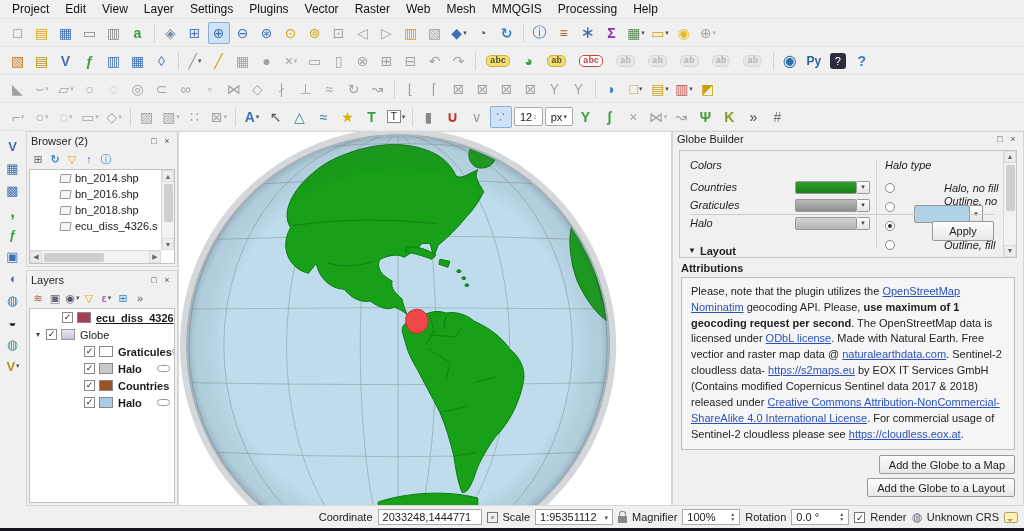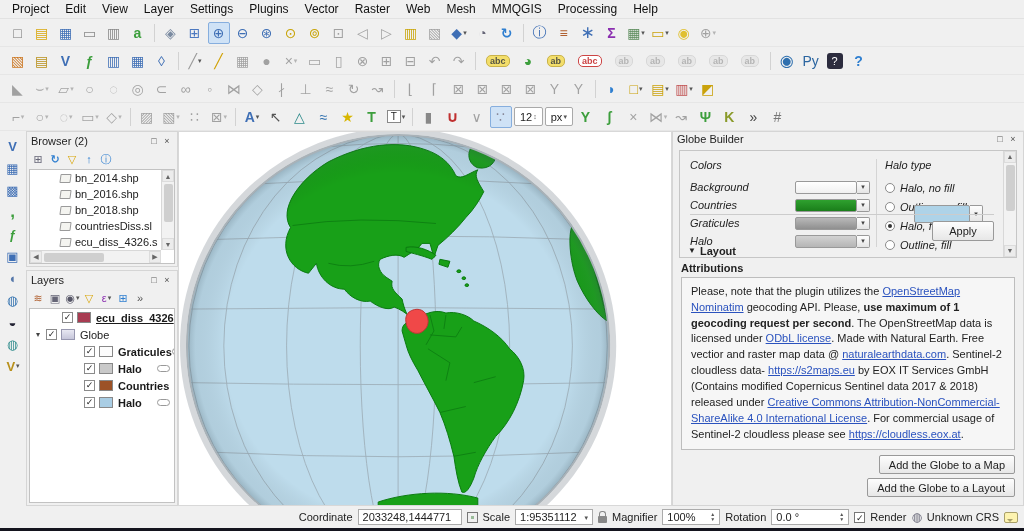--- a/index.html
+++ b/index.html
@@ -14,21 +14,21 @@
   
   .tbrow { height:28px; display:flex; align-items:center; padding-left:6px;
     background:#f0f0f0; border-bottom:1px solid #e6e6e6; white-space:nowrap; }
   .ti { width:22px; height:22px; display:inline-flex; align-items:center; justify-content:center;
     font-size:14px; margin:0 1px; border:1px solid transparent; border-radius:2px; position:relative; }
   .ti i { font-style:normal; }
   .ti em { font-style:normal; font-size:7px; color:#555; margin-left:1px; }
   .ti.dis { opacity:.38; filter:grayscale(1); }
   .ti.act { background:#cfe2f6; border-color:#86aede; }
   .tsep { width:1px; height:18px; background:#d2d2d2; margin:0 4px; display:inline-block; }
-  .tb-abc { width:auto; padding:0 4px; }
+  .tb-abc { width:auto; padding:0 4px;font-family:Liberation Mono, monospace; }
   .tb-abc i { font-size:9px; font-weight:bold; background:#f3de6a; border:1px solid #c9b24a;
     border-radius:5px; padding:0 3px; color:#554; }
   .tb-abc.r i { background:#fff; border-color:#cc4444; color:#cc4444; }
   .chip-dark i { background:#2c2c3e; color:#fff; border-radius:3px; width:16px; height:16px;
     display:inline-flex; align-items:center; justify-content:center; font-size:11px; }
   .tb-box { width:auto; background:#fff; border:1px solid #a9a9a9; height:19px; padding:6px 5px;text-align:right; }
   .tb-box i { font-size:11px; }
   .tb-boxT i { border:1px solid #888; padding:0 3px; font-size:10px; background:#fff; }
 
   
@@ -92,21 +92,21 @@
   .gb-col-l { width:180px; }
   .gb-h { font-size:11px; color:#222; margin-bottom:8px; }
   .gb-crow { display:flex; align-items:center; height:17px; margin-bottom:1px; }
   .gb-crow .cl { flex:1; font-size:11px; }
   .swbtn { width:62px; height:13px; border:1px solid #999; border-radius:2px; }
   .swdd { width:13px; height:13px; border:1px solid #999; border-left:none; border-radius:0 2px 2px 0;
     background:linear-gradient(#fdfdfd,#e4e4e4); font-size:7px; color:#444; display:flex;
     align-items:center; justify-content:center; }
   .gb-vline { width:1px; background:#d4d4d4; margin:0 8px 10px 6px; }
   .gb-col-r { flex:1; position:relative; }
-  .opt { display:flex; align-items:center; height:19px; font-size:11px; }
+  .opt { display:flex; align-items:center; height:19px; font-size:11px;gap:44px; }
   .rb { width:10px; height:10px; border:1px solid #8a8a8a; border-radius:50%; background:#fff;
     margin-right:5px; flex:none; position:relative; }
   .rb.on::after { content:""; position:absolute; inset:2px; border-radius:50%; background:#333; }
   .halo-sw { position:absolute; right:16px; top:46px; display:flex; }
   .halo-sw .swbtn { width:56px; height:18px; }
   .halo-sw .swdd { height:18px; }
   .gb-hr { position:absolute; left:10px; right:22px; bottom:42px; border-top:1px solid #cccccc; }
   .applybtn { position:absolute; right:22px; bottom:16px; width:62px; height:20px; font-size:11px;
     background:linear-gradient(#fdfdfd,#e7e7e7); border:1px solid #999; border-radius:2px;
     display:flex; align-items:center; justify-content:center; }
@@ -413,21 +413,21 @@
     </span>
     <span class="ti tb-abc dis">
       <i>ab</i>
       <em></em>
     </span>
     <span class="tsep"><i></i><em></em></span>
     <span class="ti" style="color:#2e6fae;font-size:16px">
       <i>◉</i>
       <em></em>
     </span>
-    <span class="ti" style="color:#2b65a0;font-weight:normal;font-size:14px">
+    <span class="ti" style="color:#2b65a0;font-weight:bold;font-size:12px">
       <i>Py</i>
       <em></em>
     </span>
     <span class="ti chip-dark">
       <i>?</i>
       <em></em>
     </span>
     <span class="ti" style="color:#2f7fd0;font-weight:bold">
       <i>?</i>
       <em></em>
@@ -777,24 +777,20 @@
             <div class="frow">
               <span class="fic"></span>
               <span>bn_2016.shp</span>
             </div>
 
             <div class="frow">
               <span class="fic"></span>
               <span>bn_2018.shp</span>
             </div>
 
-            <div class="frow">
-              <span class="fic"></span>
-              <span>countriesDiss.sl</span>
-            </div>
 
             <div class="frow">
               <span class="fic"></span>
               <span>ecu_diss_4326.s</span>
             </div>
           </div>
         <div class="vscroll">
           <span class="sb">▲</span>
           <span class="thumb"></span>
             <span class="fill"></span>
@@ -965,25 +961,20 @@
     <div class="dock-title" style="height:20px;">
       <span class="t">Globe Builder</span>
       <span class="wbtn">□</span>
       <span class="wbtn">×</span>
     </div>
 
     <div class="gb-scroll">
       <div class="gb-cols">
         <div class="gb-col-l">
           <div class="gb-h">Colors</div>
-          <div class="gb-crow">
-            <span class="cl">Background</span>
-            <span class="swbtn" style="background:linear-gradient(#ffffff,#f0f0f0)"></span>
-            <span class="swdd">▾</span>
-          </div>
           <div class="gb-crow">
             <span class="cl">Countries</span>
             <span class="swbtn" style="background:linear-gradient(#2fa12f,#1a7e1a)"></span>
             <span class="swdd">▾</span>
           </div>
           <div class="gb-crow">
             <span class="cl">Graticules</span>
             <span class="swbtn" style="background:linear-gradient(#b9b9b9,#8f8f8f)"></span>
             <span class="swdd">▾</span>
           </div>
@@ -1054,21 +1045,21 @@
     <span>1:95351112</span>
     <span class="spin" style="font-size:7px;margin-left:auto;">▾</span>
   </span>
   <span class="ico-lock"></span>
   <span class="sb-lbl">Magnifier</span>
   <span class="sb-box" style="width:58px;">
     <span>100%</span>
     <span class="spin" style="margin-left:auto;">▲<br>▼</span>
   </span>
   <span class="sb-lbl">Rotation</span>
-  <span class="sb-box" style="width:78px;align-items:center;">
+  <span class="sb-box" style="width:58px;align-items:center;">
     <span>0.0 °</span>
     <span class="spin" style="margin-left:auto;">▲<br>▼</span>
   </span>
   <span class="cb">✓</span>
   <span class="sb-lbl">Render</span>
   <span class="ico-globe">◍</span>
   <span class="sb-lbl">Unknown CRS</span>
   <span class="ico-msg"></span>
 </div>
 <div class="bottomstrip"></div>

